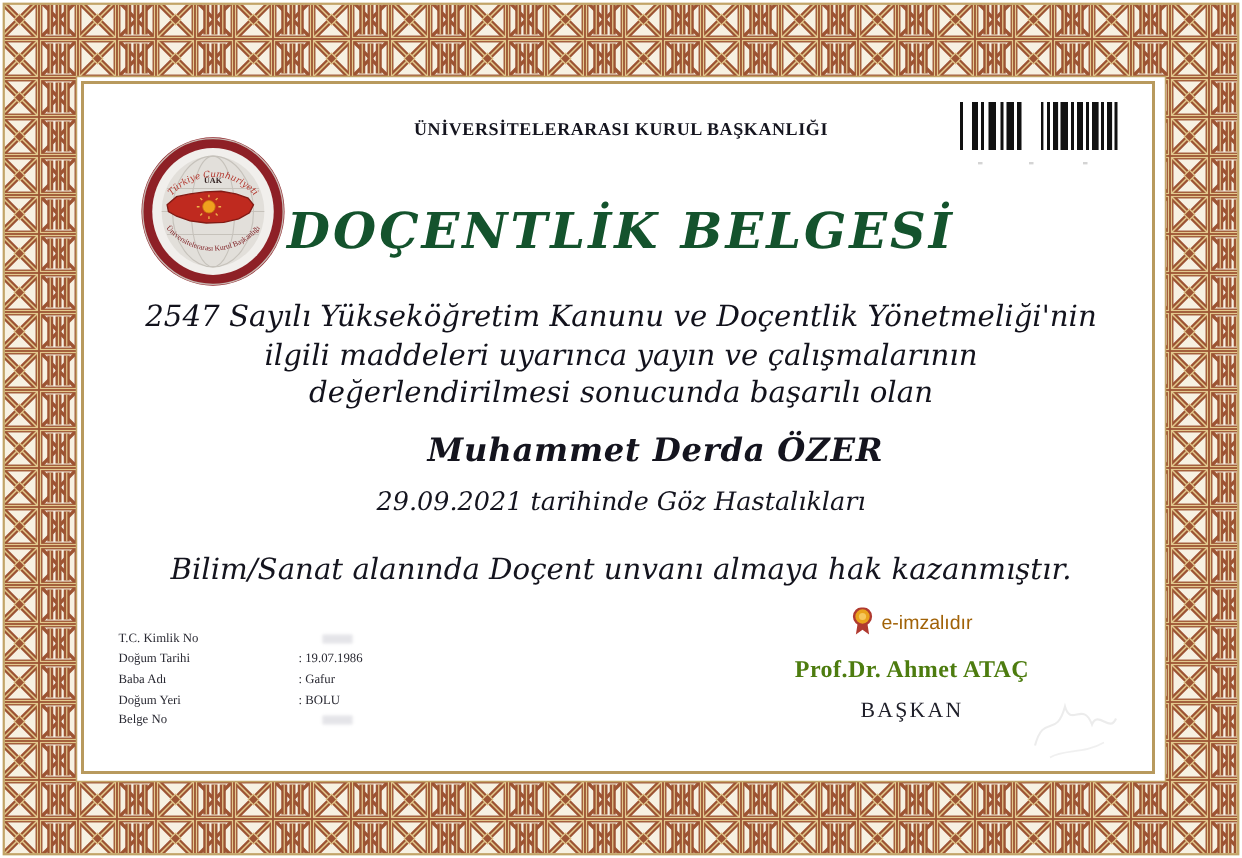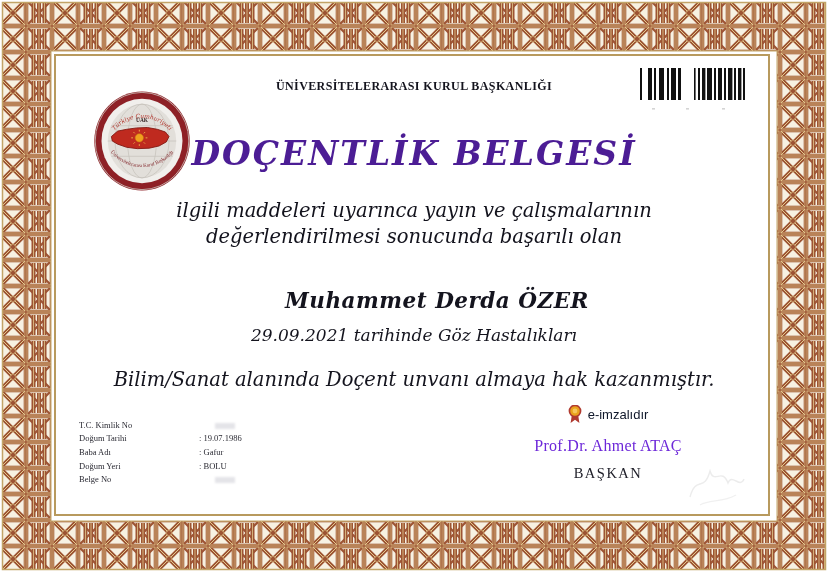--- a/index.html
+++ b/index.html
@@ -13,21 +13,21 @@
     border:2px solid #b89a5e;background:transparent;pointer-events:none;
   }
   .abs{position:absolute;}
   .centered{left:0;right:0;text-align:center;}
 
   .tc-line{top:60px;font-size:14px;font-weight:bold;letter-spacing:1px;}
   .inst-line{top:79px;font-size:12px;font-weight:bold;letter-spacing:0.4px;}
 
   .cert-title{
     top:134px;font-size:33px;font-style:italic;font-weight:600;
-    font-family:"DejaVu Serif",serif;letter-spacing:2px;color:#4c1d95;
+    font-family:"DejaVu Serif",serif;letter-spacing:2px;color:#14532d;
   }
   .body-par{
     top:198px;font-size:19.5px;font-style:italic;line-height:25.5px;
     font-family:"DejaVu Serif",serif;color:#12121c;
   }
   .name-line{
     top:288px;font-size:21.5px;font-style:italic;font-weight:bold;
     font-family:"DejaVu Serif",serif;letter-spacing:0.5px;padding-left:46px;
   }
   .date-line{
@@ -42,23 +42,23 @@
   .details{left:79px;top:418px;width:280px;font-size:8.5px;color:#2a2a33;}
   .drow{display:flex;height:13.6px;align-items:center;}
   .dlabel{width:99px;flex:0 0 99px;}
   .dvalue{white-space:pre;margin-left:21px;}
   .dvalue.redacted::after{
     content:"";display:inline-block;width:20px;height:6px;background:#e4e4e8;
     filter:blur(1.2px);margin-left:16px;vertical-align:middle;
   }
 
   .sig-block{left:498px;top:405px;width:220px;text-align:center;}
-  .esign-row{display:inline-flex;align-items:center;gap:6px;color:#0f172a;
+  .esign-row{display:inline-flex;align-items:center;gap:6px;color:#a16207;
     font-size:13px;font-family:"Liberation Sans",sans-serif;}
-  .sig-name{margin-top:9px;font-size:16px;font-weight:normal;letter-spacing:0.3px;color:#6d28d9;}
+  .sig-name{margin-top:9px;font-size:16px;font-weight:bold;letter-spacing:0.3px;color:#4d7c0f;}
   .sig-title{margin-top:10px;font-size:14.5px;letter-spacing:1.5px;color:#20202a;}
 
   .barcode-box{left:638px;top:66px;}
   .seal-box{left:88px;top:86px;}
   .smudge{left:682px;top:455px;opacity:0.55;}
 </style>
 </head>
 <body>
 
 <div class="page">
@@ -151,20 +151,21 @@
       <textPath href="#arcTop" startOffset="50%" text-anchor="middle">Türkiye Cumhuriyeti</textPath>
     </text>
     <text font-size="5.6" fill="#7d1d22" font-family="Liberation Serif, serif">
       <textPath href="#arcBot" startOffset="50%" text-anchor="middle">Üniversitelerarası Kurul Başkanlığı</textPath>
     </text>
   </svg>
 
   <div class="abs centered cert-title">DOÇENTLİK BELGESİ</div>
 
   <div class="abs centered body-par">
+    <div>2547 Sayılı Yükseköğretim Kanunu ve Doçentlik Yönetmeliği'nin</div>
     <div>ilgili maddeleri uyarınca yayın ve çalışmalarının</div>
     <div>değerlendirilmesi sonucunda başarılı olan</div>
   </div>
 
   <div class="abs centered name-line">Muhammet Derda ÖZER</div>
 
   <div class="abs centered date-line">29.09.2021 tarihinde Göz Hastalıkları</div>
 
   <div class="abs centered closing-line">Bilim/Sanat alanında Doçent unvanı almaya hak kazanmıştır.</div>
 

